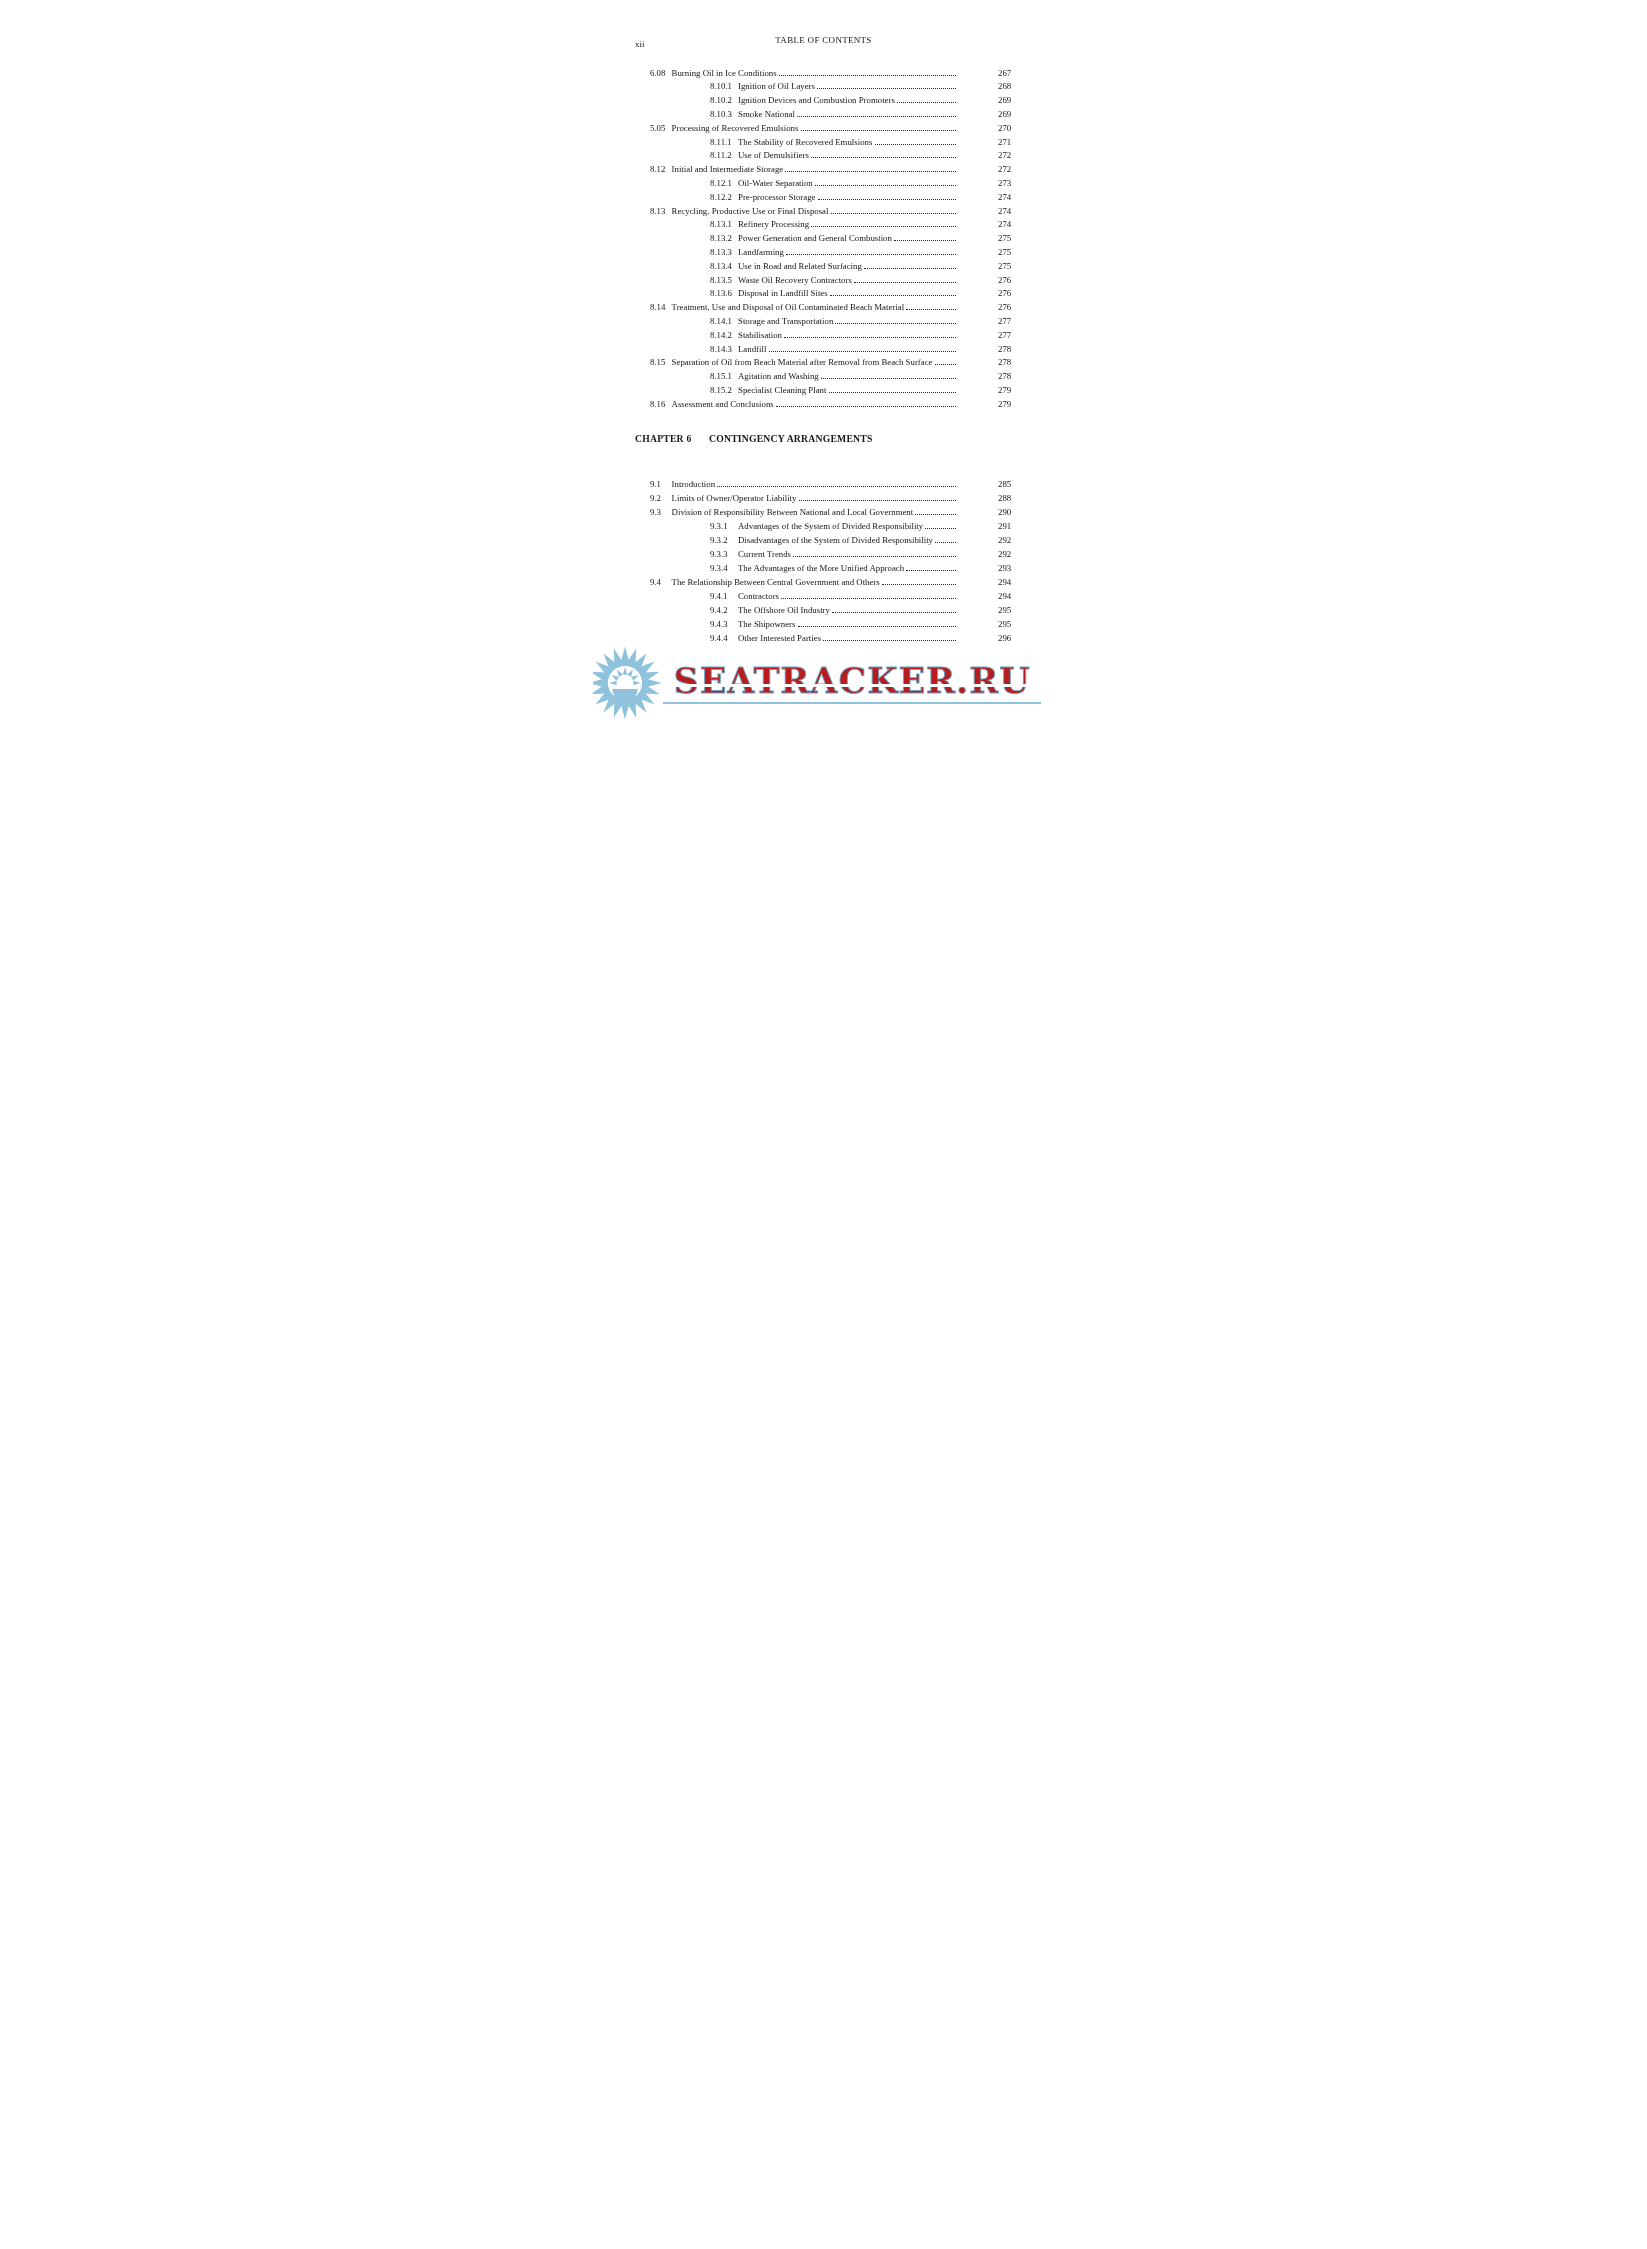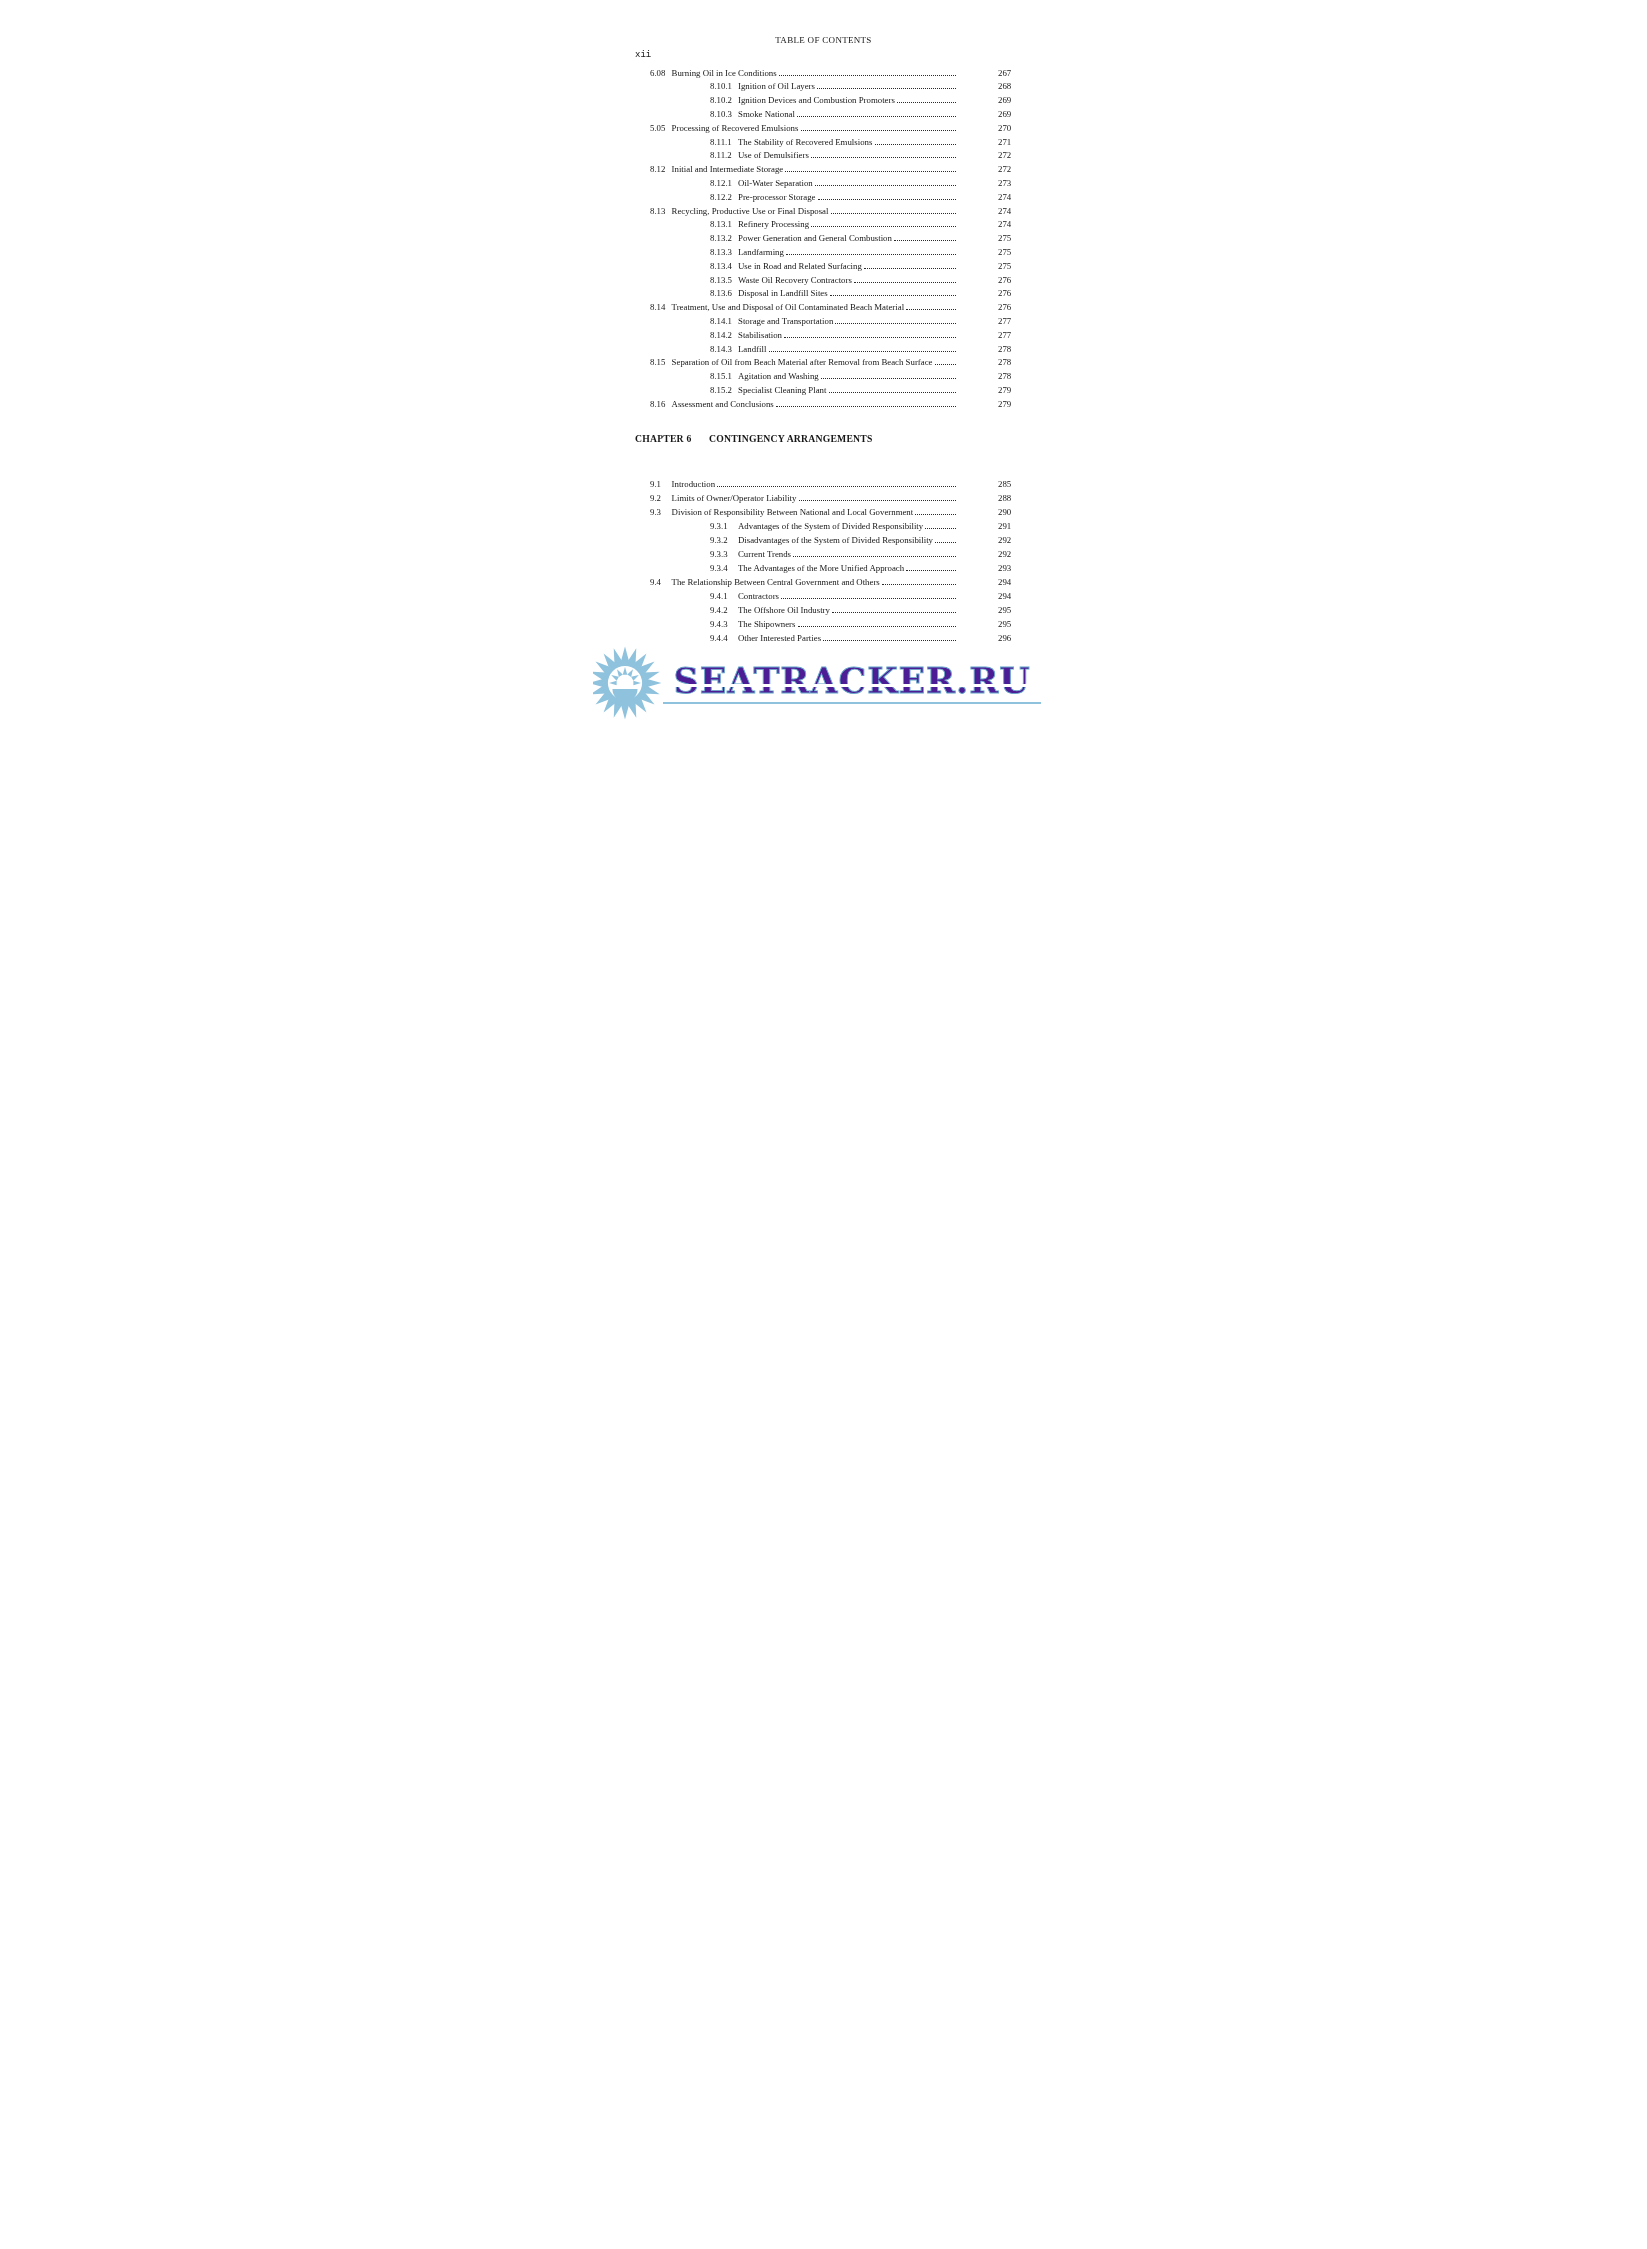--- a/index.html
+++ b/index.html
@@ -3,21 +3,21 @@
 <meta charset="utf-8">
 <style>
   html,body{margin:0;padding:0;background:#ffffff;}
   body{font-family:"Liberation Serif", serif; color:#161616;}
   .page{
     width:461px; min-height:698px; margin:0 auto; background:#fff;
     display:flex; flex-direction:column; position:relative; overflow:hidden;
   }
   
   .running-head{position:relative; margin-top:35px; height:11.7px;}
-  .folio{position:absolute; left:42px; top:15px; font-size:9px;font-family:Liberation Mono, monospace;}
+  .folio{position:absolute; left:42px; top:4px; font-size:9px;}
   .doc-title{text-align:center; font-size:9px; letter-spacing:0.3px;}
   
   .toc{margin:20px 40px 0 57px;}
   .toc .row{display:flex; align-items:baseline; height:13.8px; line-height:13.8px; font-size:8.8px;}
   .toc.ch9 .row{height:14px; line-height:14px;}
   .row.lvl2{padding-left:20px;}
   .num{flex:0 0 21.6px;}
   .lvl2 .num{flex-basis:28px;margin-left:40px;}
   .title{white-space:nowrap;}
   .leader{
@@ -31,21 +31,21 @@
   
   .watermark{
     margin-top:auto; display:flex; align-items:center;
     padding:2.7px 12.6px 4.5px 0; position:relative; height:71px;
   }
   .sun{flex:0 0 auto; margin-left:-6.3px;}
   .wm-wrap{position:relative; flex:1 1 auto; min-width:0;}
   .wm-text{
     font-family:"DejaVu Serif", serif; font-weight:700;
     font-size:35px; line-height:1; letter-spacing:0.9px; white-space:nowrap;
-    text-align:center; color:#4c1d95; -webkit-text-stroke:0.9px #66a5c9;
+    text-align:center; color:#b91c1c; -webkit-text-stroke:0.9px #66a5c9;
   }
   .wm-stripe{position:absolute; left:0; right:0; top:52%; height:2.7px; background:#ffffff;}
   .wm-underline{height:1.8px; background:#8ec2dd; margin-top:4.5px;}
 </style>
 </head>
 <body>
 
 <div class="page">
 
   <div class="running-head">

